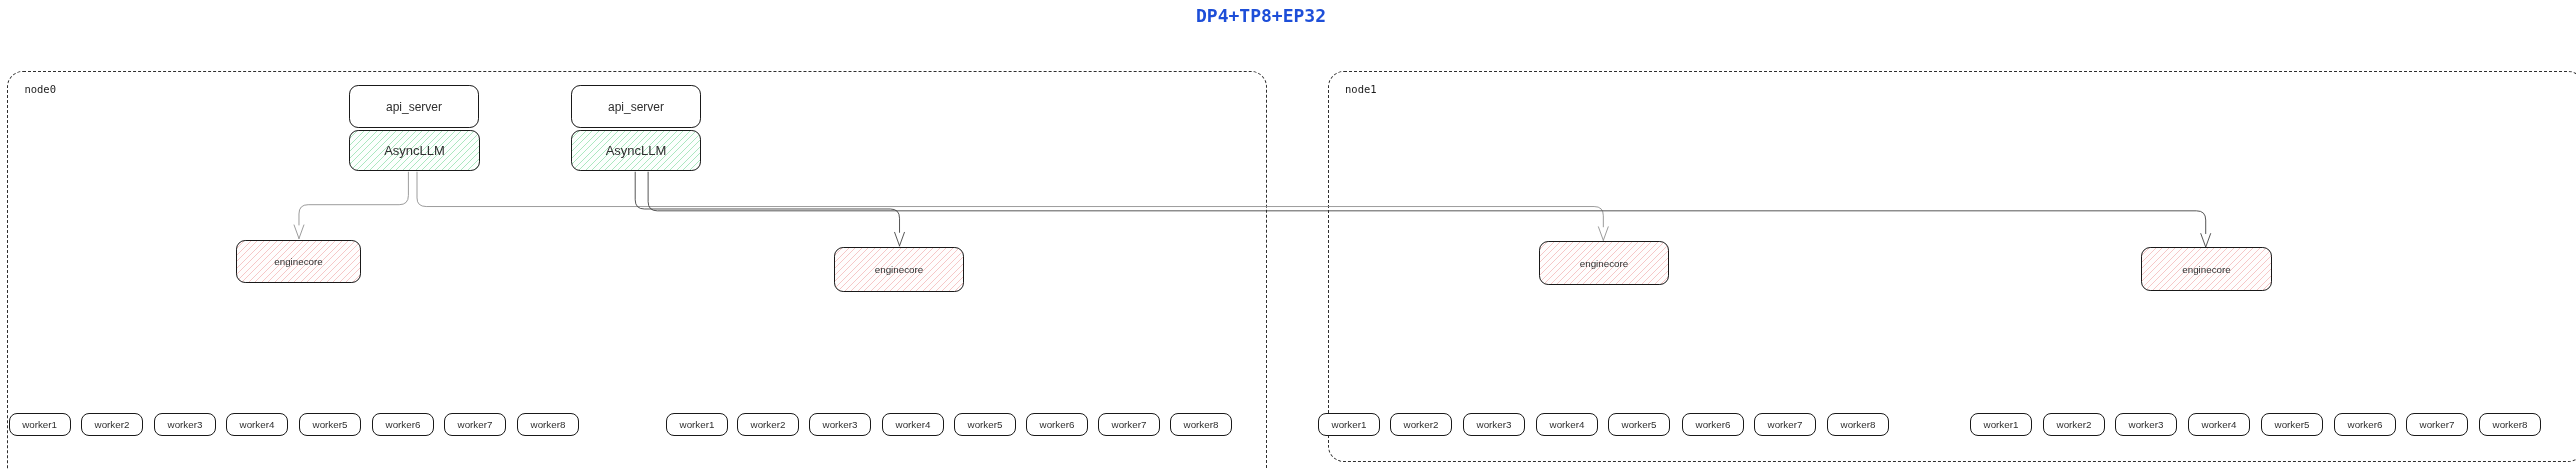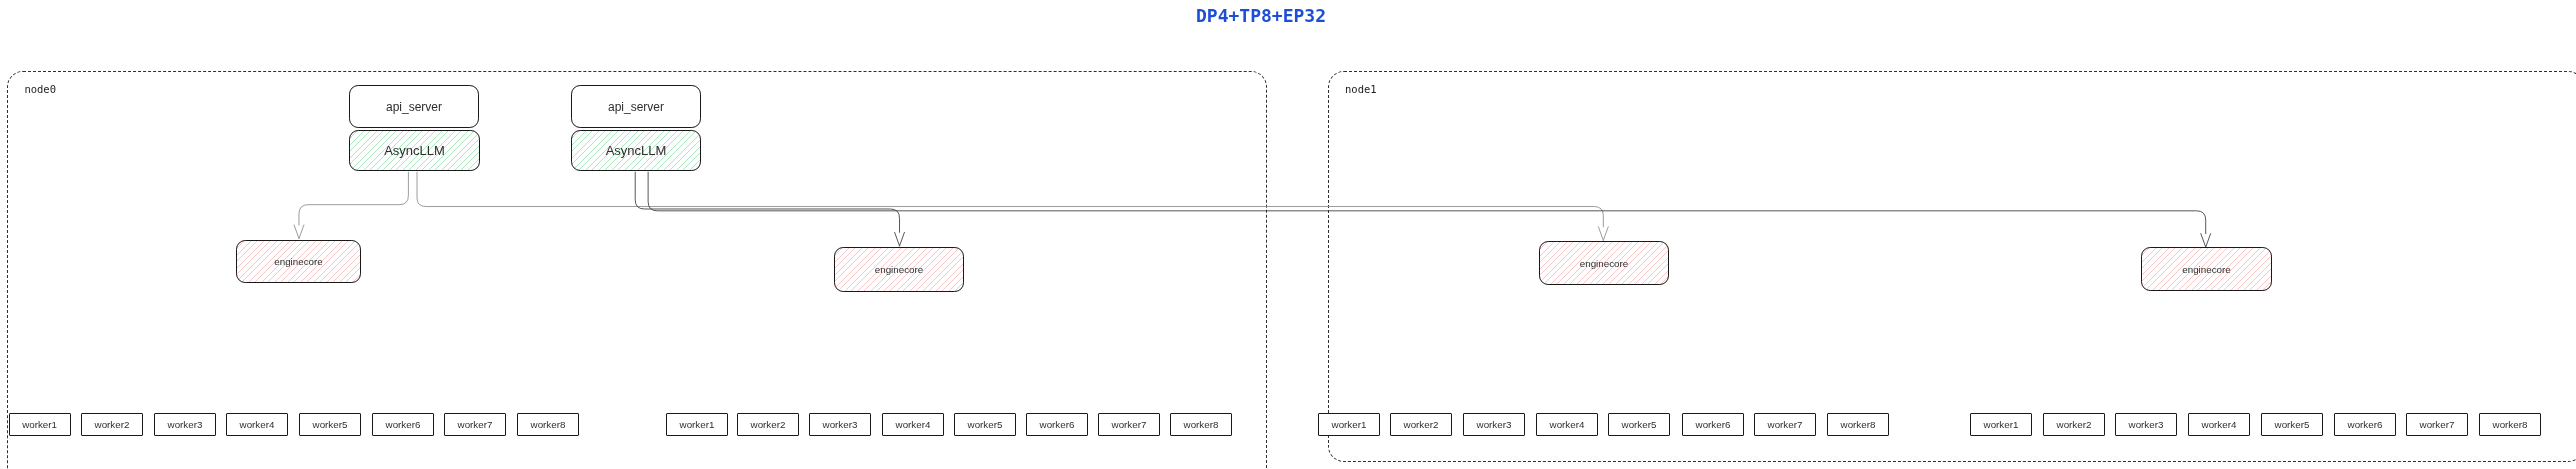--- a/index.html
+++ b/index.html
@@ -62,21 +62,21 @@
   }
   .engine-box {
     font-size: 9.8px;
     background-color: #fffdfd;
     background-image: repeating-linear-gradient(135deg,
       rgba(232, 120, 120, 0.4) 0px, rgba(232, 120, 120, 0.4) 0.7px,
       transparent 0.7px, transparent 4.6px);
   }
   .worker-box {
     font-size: 9.8px;
-    border-radius: 1px;
+    border-radius: 8px;
     border-width: 1.5px;
   }
   .edge-layer {
     position: absolute;
     left: 0; top: 0;
     width: 2576px; height: 469px;
     z-index: 5;
     pointer-events: none;
   }
 </style>

